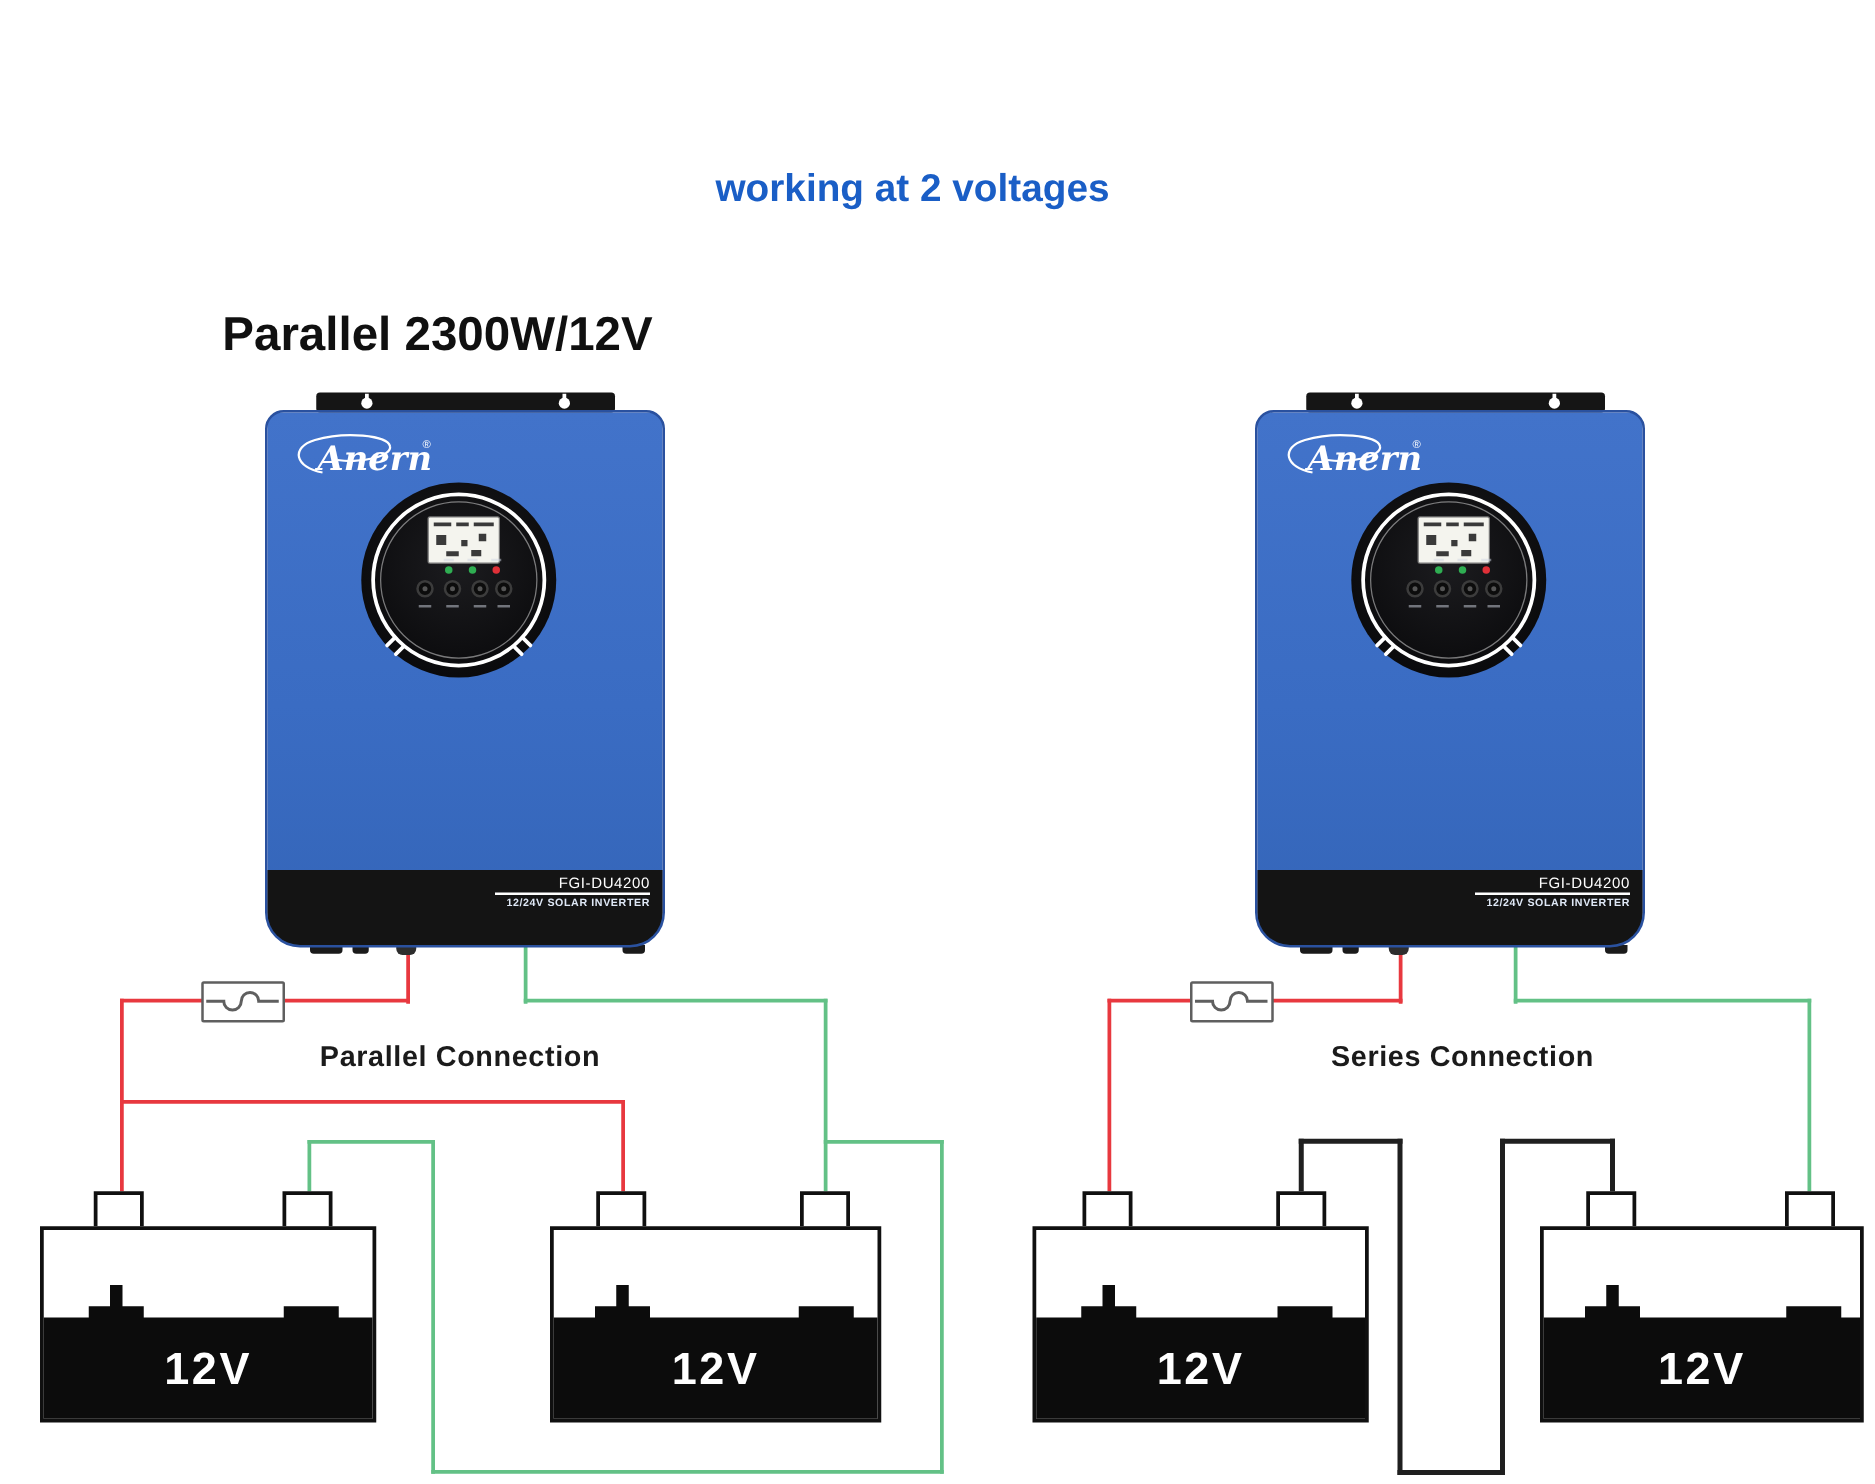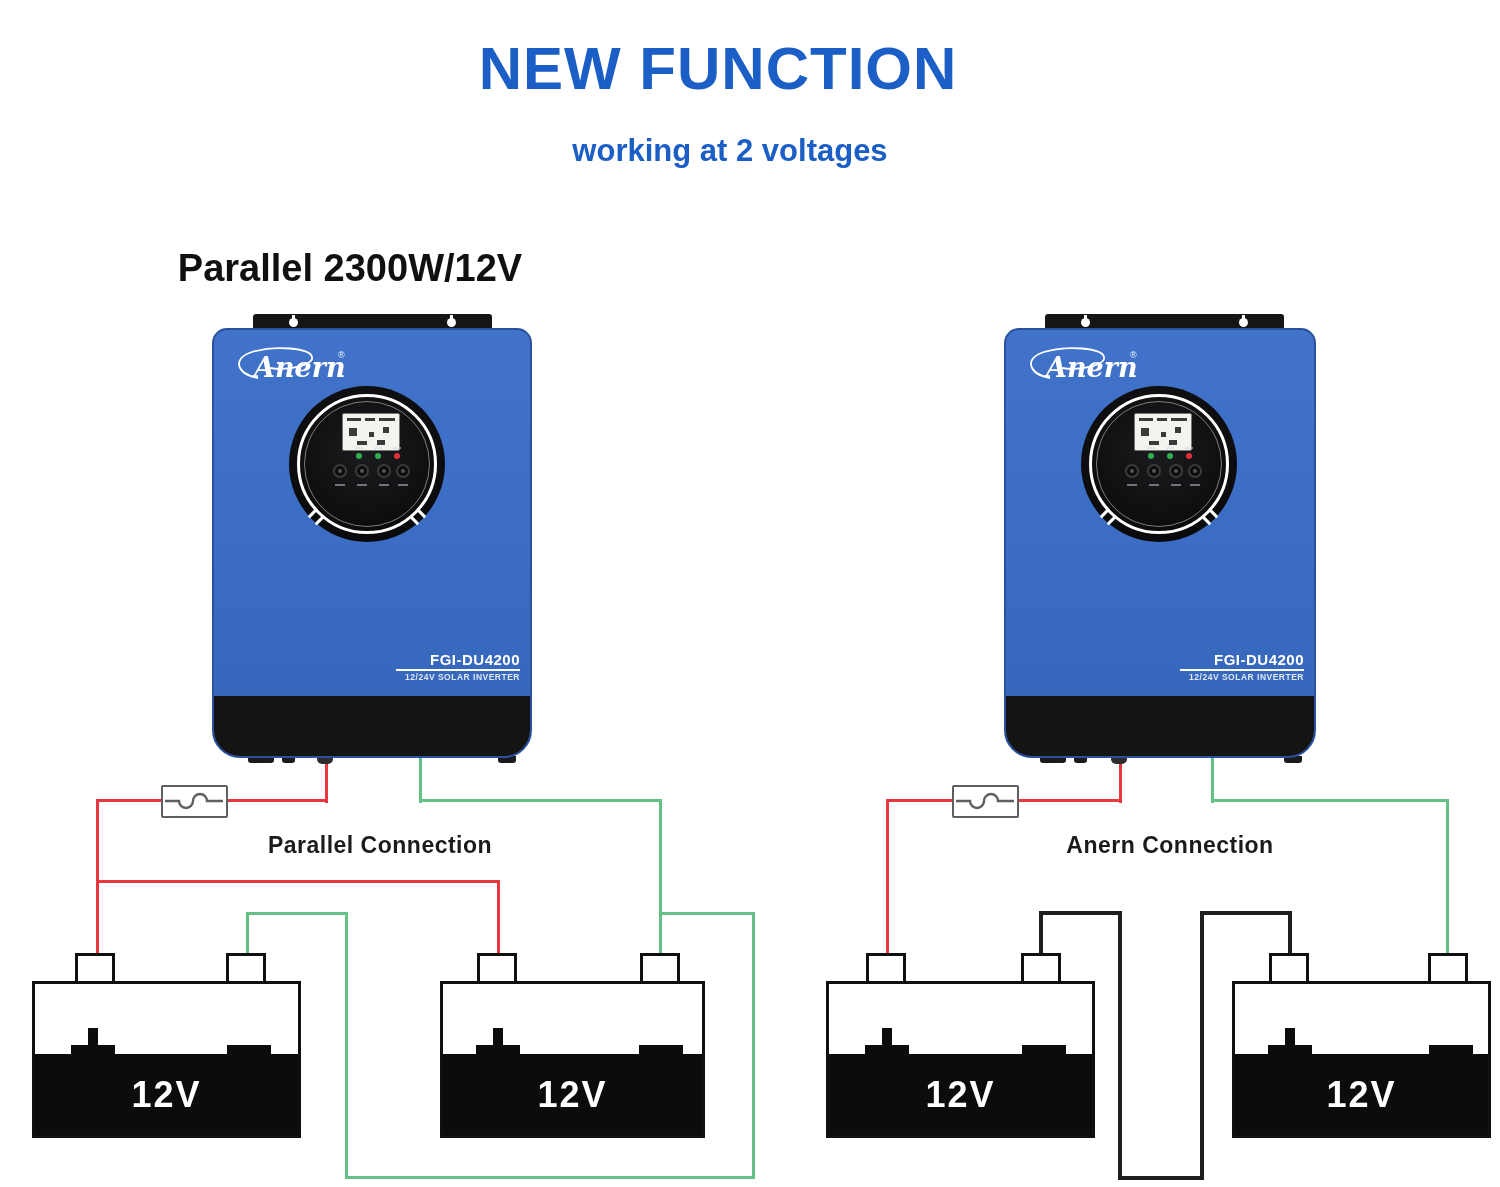--- a/index.html
+++ b/index.html
@@ -80,21 +80,21 @@
   .led { position:absolute; top:67px; width:6px; height:6px; border-radius:50%; }
   .led-lbl { position:absolute; top:61px; width:8px; height:2px; background:#cfd6e2; opacity:.5; }
   .pbtn {
     position:absolute; top:78px; width:14px; height:14px; border-radius:50%;
     background:#0c0c0c; border:2px solid #3c3c3c;
   }
   .pbtn::after { content:""; position:absolute; left:3px; top:3px; width:4px; height:4px;
     border-radius:50%; background:#555; }
   .pbtn-lbl { position:absolute; top:98px; width:10px; height:2px; background:#cfd6e2; opacity:.5; }
   .model-block { position:absolute; right:12px; top:337px; text-align:right; }
-  .model { font-size:15px; font-weight:bold; color:#fff; letter-spacing:.5px; }
+  .model { font-size:12px; font-weight:normal; color:#fff; letter-spacing:.5px;margin-top:48px; }
   .model-line { height:1.5px; background:#fff; width:124px; margin:1px 0 1px auto; }
   .model-sub { font-size:8.5px; font-weight:bold; color:#dfe8f6; letter-spacing:.5px; }
   
   .battery { position:absolute; top:953px; height:185px; z-index:2; }
   .term {
     position:absolute; top:0; width:40px; height:31px;
     background:#fff; border:3px solid #101010;
   }
   .bat-body {
     position:absolute; left:0; top:28px; width:100%; height:157px;
@@ -109,27 +109,26 @@
   .plus i { position:absolute; background:#0c0c0c; }
   .plus .ph { left:0; top:17px; width:44px; height:10px; }
   .plus .pv { left:17px; top:0; width:10px; height:44px; }
   .minus { position:absolute; width:44px; height:11px; top:61px; background:#0c0c0c; }
 </style>
 </head>
 <body>
 
 <div id="canvas">
 
-  <div class="main-title">NEW FUNCTION</div>
   <div class="subtitle">
     <div>working at 2 voltages</div>
   </div>
   <div class="inv-heading" style="left:150px;">Parallel 2300W/12V</div>
-  <div class="conn-label" style="left:250px;">Parallel Connection</div>
-  <div class="conn-label" style="left:1040px;">Anern Connection</div>
+  <div class="conn-label" style="left:238px;">Parallel Connection</div>
+  <div class="conn-label" style="left:1040px;">Series Connection</div>
 
   <div class="wire w-pos" style="left:325px;top:757px;width:3px;height:46px;"></div>
   <div class="wire w-pos" style="left:96px;top:799px;width:232px;height:3px;"></div>
   <div class="wire w-pos" style="left:96px;top:799px;width:3px;height:156px;"></div>
   <div class="wire w-pos" style="left:96px;top:880px;width:404px;height:3px;"></div>
   <div class="wire w-pos" style="left:497px;top:880px;width:3px;height:75px;"></div>
 
   <div class="wire w-neg" style="left:419px;top:757px;width:3px;height:46px;"></div>
   <div class="wire w-neg" style="left:419px;top:799px;width:243px;height:3px;"></div>
   <div class="wire w-neg" style="left:659px;top:799px;width:3px;height:156px;"></div>

